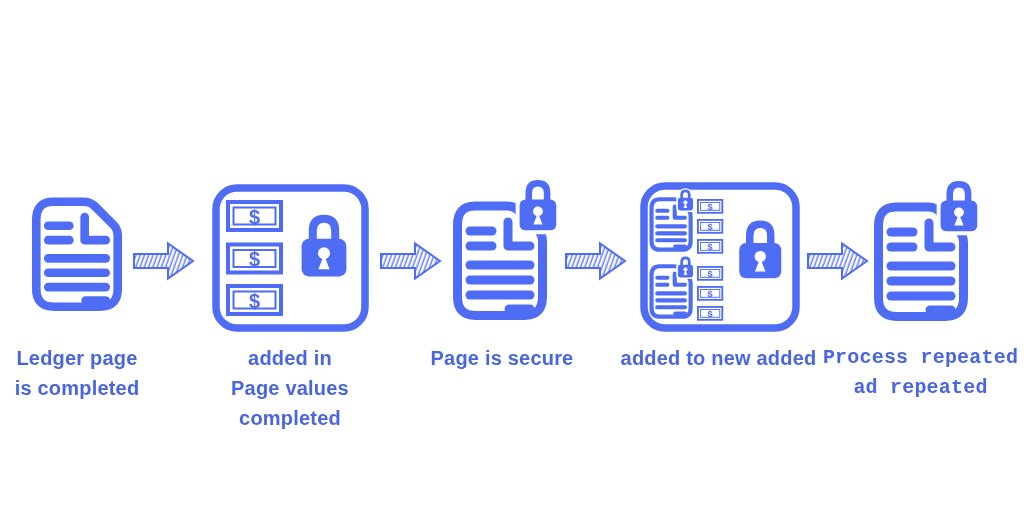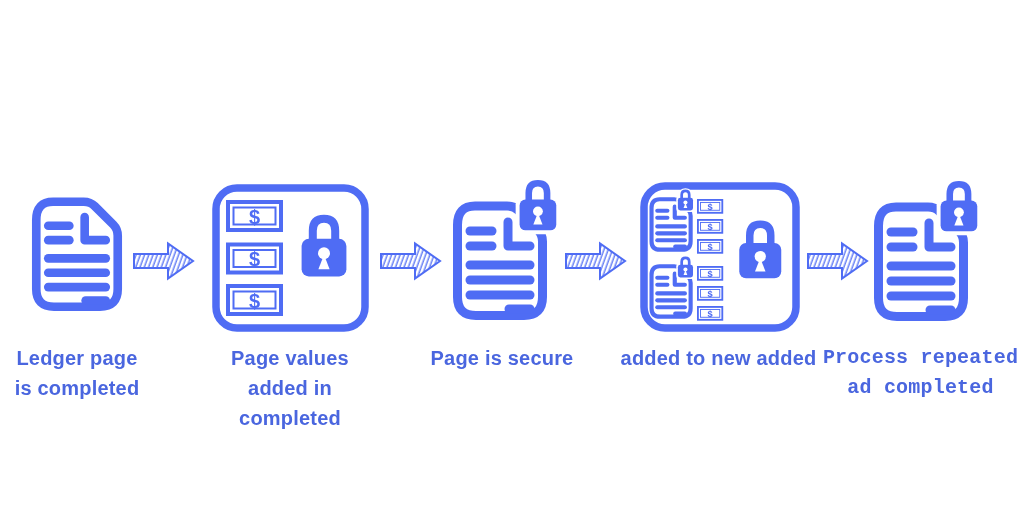--- a/index.html
+++ b/index.html
@@ -146,29 +146,29 @@
     <use href="#g-lock-halo" transform="translate(63,1) scale(0.655)"></use>
   </svg>
 </div>
 
 <div class="abs step-label" style="left:-3px; top:343px; width:160px;">
   <div>Ledger page</div>
   <div>is completed</div>
 </div>
 
 <div class="abs step-label" style="left:210px; top:343px; width:160px;">
+  <div>added in</div>
   <div>Page values</div>
-  <div>added in</div>
   <div>completed</div>
 </div>
 
 <div class="abs step-label" style="left:402px; top:343px; width:200px;">
   <div>Page is secure</div>
 </div>
 
 <div class="abs step-label" style="left:608px; top:343px; width:221px;">
   <div>added to new added</div>
 </div>
 
 <div class="abs step-label" style="left:818px; top:343px; width:205px;font-family:Liberation Mono, monospace;">
   <div>Process repeated</div>
-  <div>ad completed</div>
+  <div>ad repeated</div>
 </div>
 
 </body></html>

